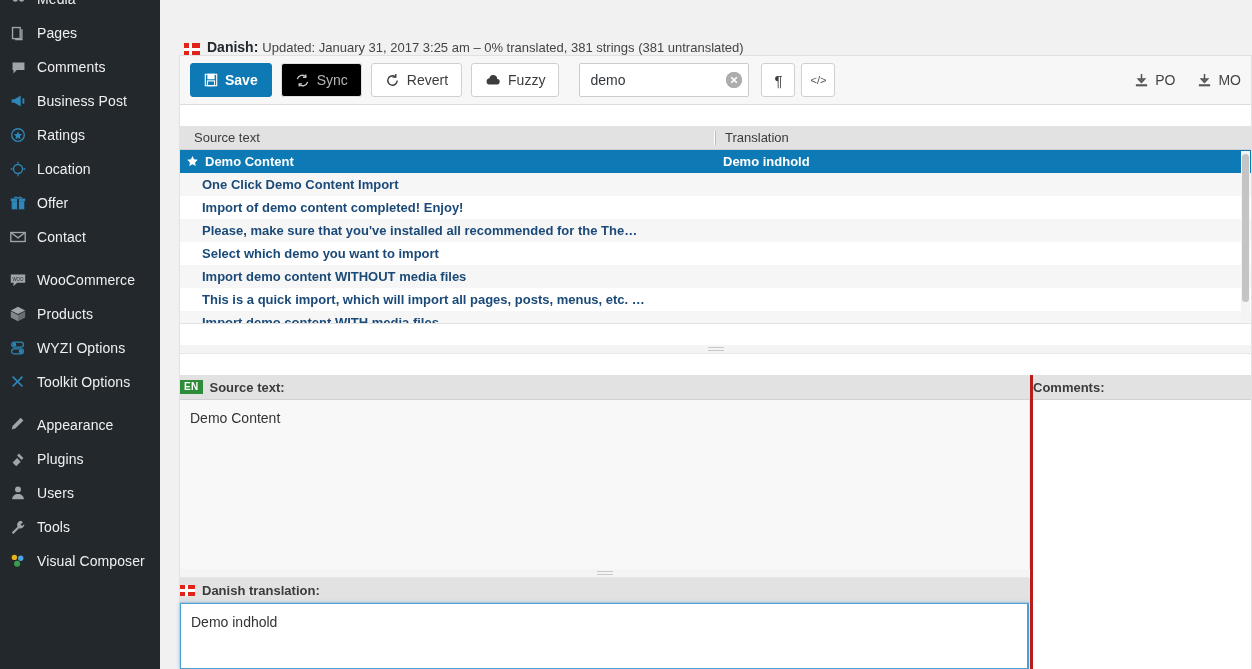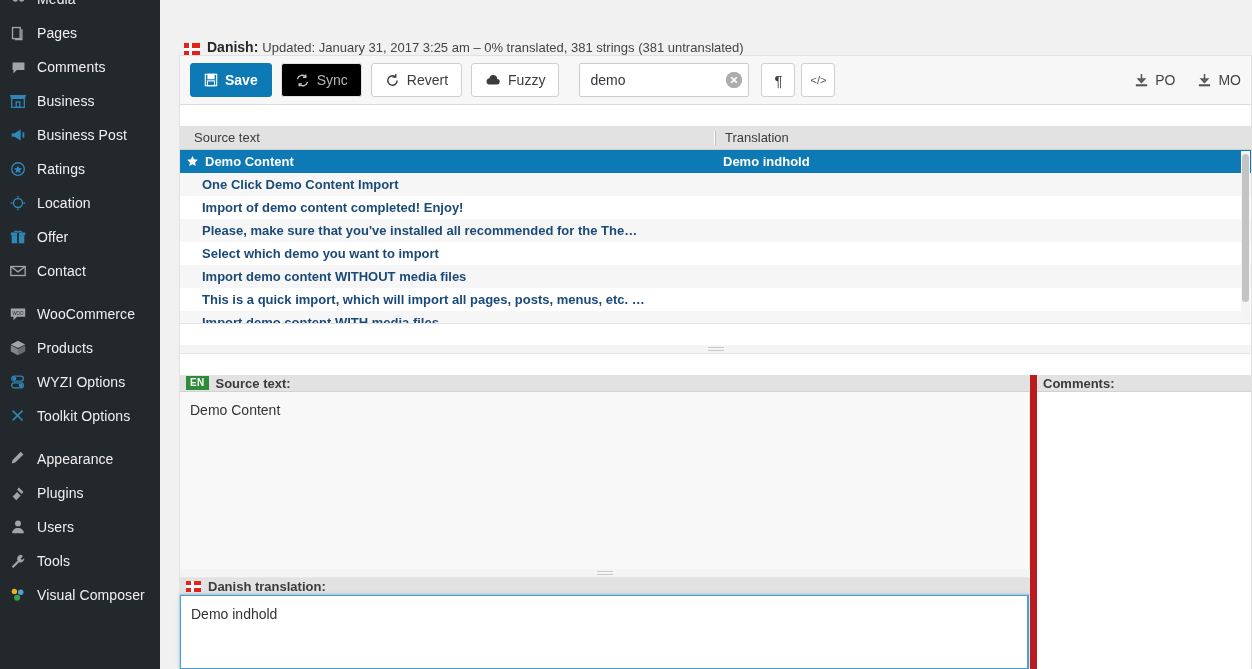--- a/index.html
+++ b/index.html
@@ -165,25 +165,25 @@
   }
   .splitter .grip::before, .splitter .grip::after {
     content: ""; position: absolute; left: 0; width: 16px; height: 1px; background: #c8c8c8;
   }
   .splitter .grip::before { top: 0; }
   .splitter .grip::after { top: 3px; }
 
   
   .panes { flex: 1; display: flex; min-height: 0; }
   .pane-left { width: 850px; display: flex; flex-direction: column; min-width:0; }
-  .pane-right { flex: 1; display: flex; flex-direction: column; border-left: 7px solid #b91c1c; min-width:0;}
+  .pane-right { flex: 1; display: flex; flex-direction: column; border-left: 3px solid #b91c1c; min-width:0;}
 
   .pane-hd {
-    height: 17px; background: #e2e2e2; border-bottom: 1px solid #d2d2d2;
-    display: flex; align-items: center; padding-left: 6px;
+    height: 25px; background: #e2e2e2; border-bottom: 1px solid #d2d2d2;
+    display: flex; align-items: center; padding-left: 0;
     font-size: 13px; font-weight: bold; color: #3b3b3b;
   }
   .badge-en {
     background: #2e8b37; color: #fff; font-size: 10px; font-weight: bold;
     padding: 1px 4px 2px 4px; margin-right: 7px; line-height: 11px; letter-spacing: .3px;
   }
   .flag-sm {
     width: 15px; height: 11px; margin-right: 7px; position: relative;
     background: #e2231a; display: inline-block; flex: 0 0 auto;
   }
@@ -239,30 +239,20 @@
 
       <li class="menu-item">
         <span class="mi-icon">
           <svg width="17" height="17" viewBox="0 0 20 20" fill="currentColor">
               <path d="M3 4h14v9H8l-4 4v-4H3z"></path>
             </svg>
         </span>
         <span class="mi-label">Comments</span>
       </li>
 
-      <li class="menu-item accent">
-        <span class="mi-icon">
-          <svg width="18" height="18" viewBox="0 0 20 20" fill="none" stroke="currentColor" stroke-width="1.5">
-              <path d="M3 7h14v10H3z"></path>
-              <path d="M2 4h16l-1 3H3z" fill="currentColor"></path>
-              <rect x="8" y="11" width="4" height="6"></rect>
-            </svg>
-        </span>
-        <span class="mi-label">Business</span>
-      </li>
 
       <li class="menu-item accent">
         <span class="mi-icon">
           <svg width="18" height="18" viewBox="0 0 20 20" fill="currentColor">
               <path d="M3 8v4h3l7 4V4L6 8z"></path>
               <rect x="15" y="7" width="2" height="6"></rect>
             </svg>
         </span>
         <span class="mi-label">Business Post</span>
       </li>

